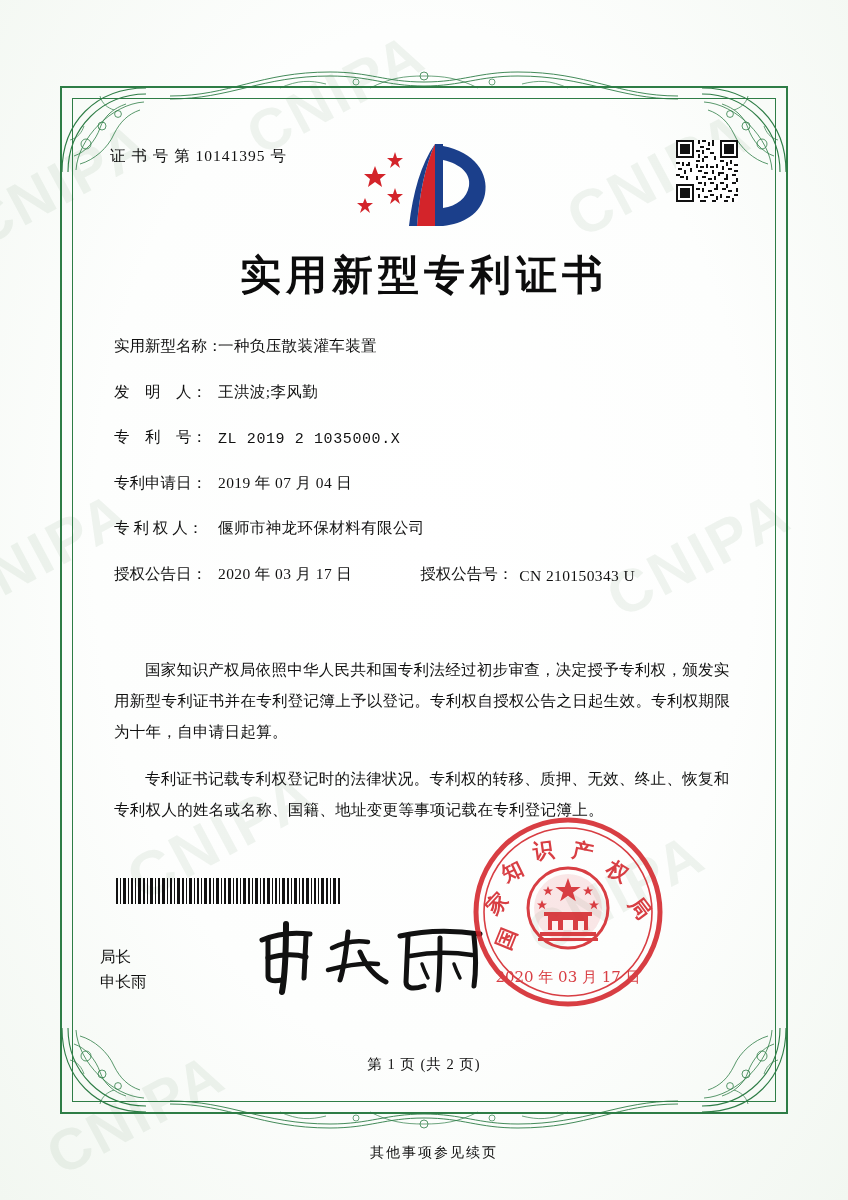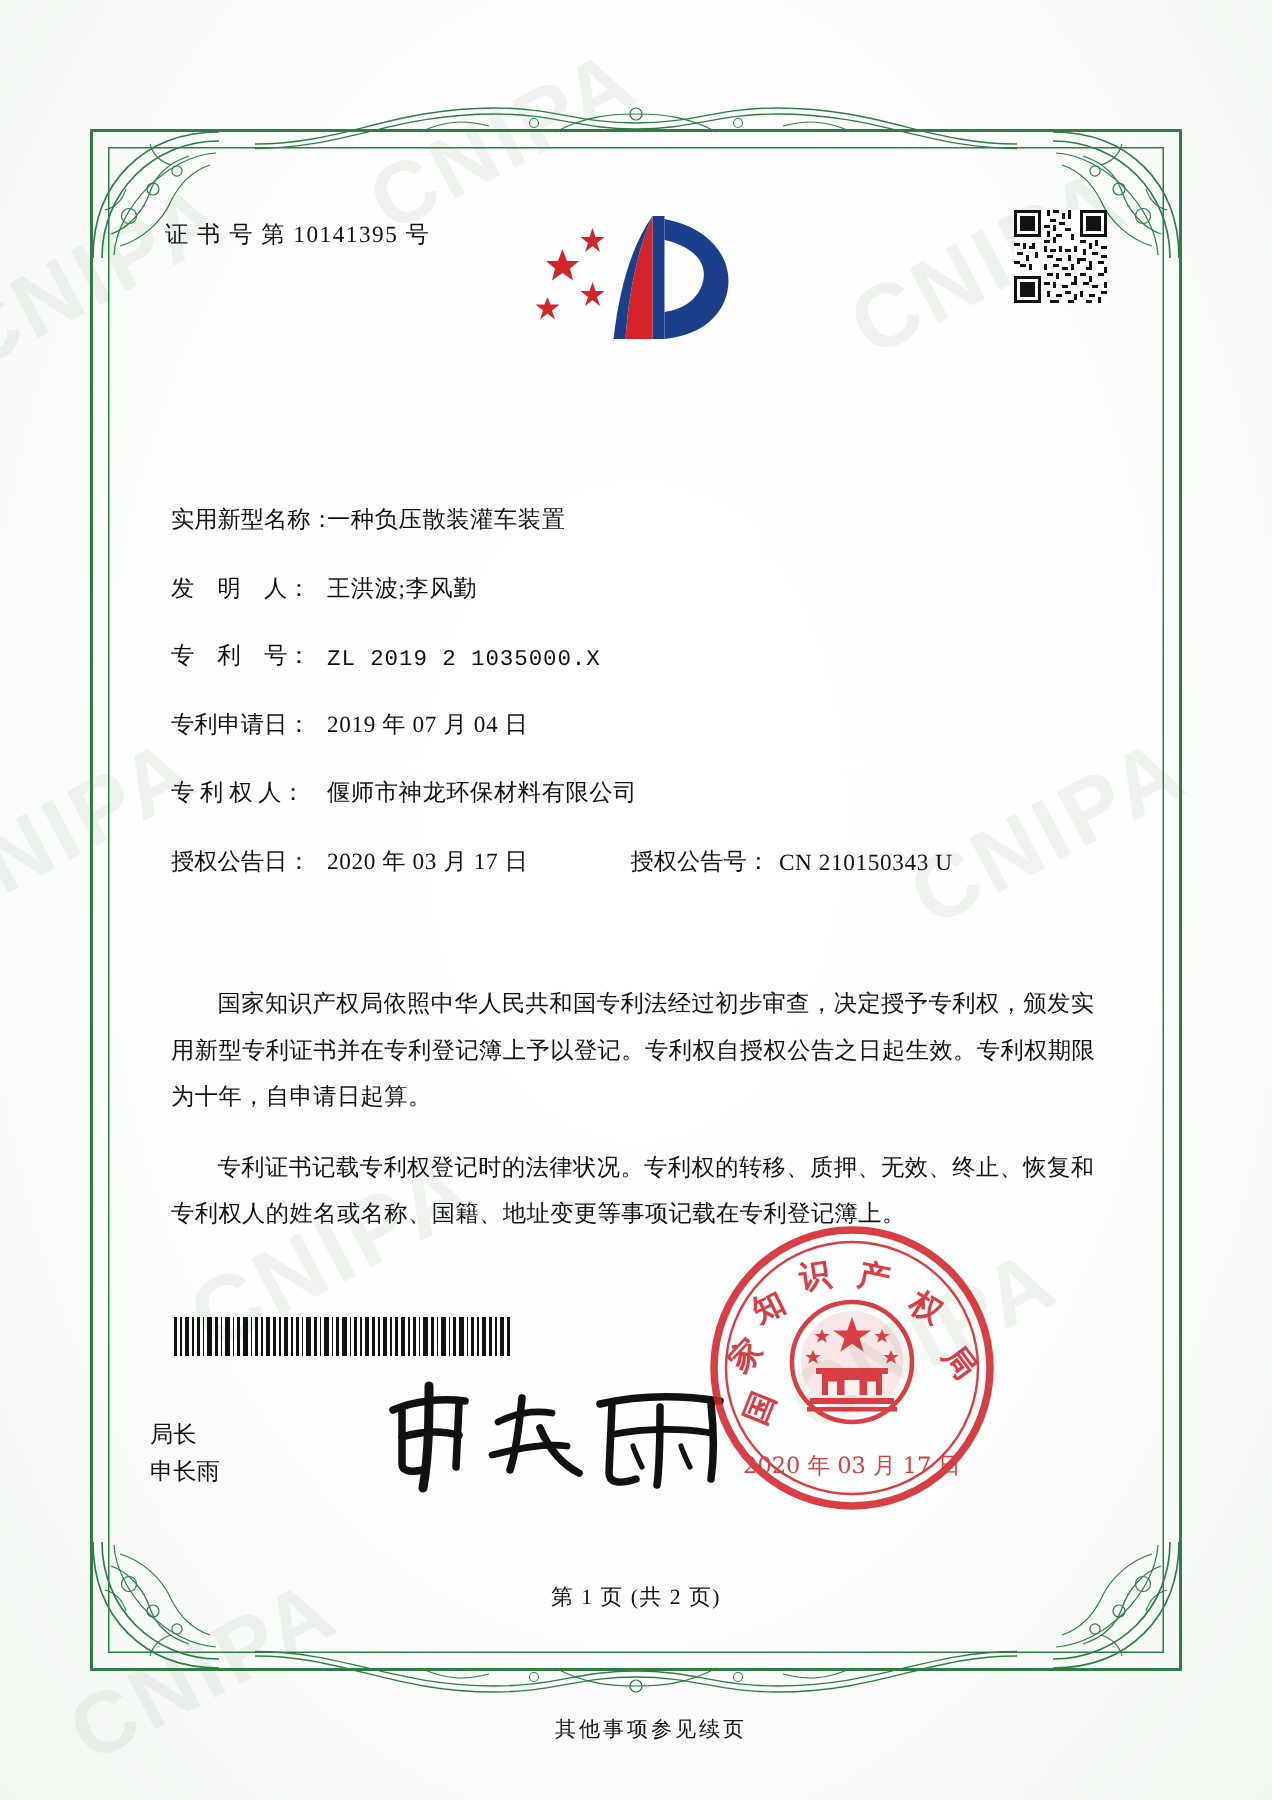--- a/index.html
+++ b/index.html
@@ -312,20 +312,21 @@
           <path d="M10 24h2v1h-2zM13 24h1v2h-1zM16 25h2v1h-2zM19 24h2v1h-2z"></path>
           <path d="M11 27h1v2h-1zM14 28h2v1h-2zM17 27h2v1h-2zM20 28h1v2h-1z"></path>
           <path d="M12 30h3v1h-3zM18 30h2v1h-2z"></path>
           <path d="M22 21h2v1h-2zM25 22h1v2h-1zM28 21h2v1h-2zM23 24h2v1h-2z"></path>
           <path d="M26 25h2v1h-2zM30 24h1v2h-1zM22 27h1v2h-1zM25 28h2v1h-2z"></path>
           <path d="M29 27h2v1h-2zM24 30h2v1h-2zM28 29h1v2h-1z"></path>
         </g>
       </svg>
     </div>
 
+    <div class="title">实用新型专利证书</div>
 
     <div class="fields">
 
       <div class="field">
         <span class="f-label">实用新型名称：</span>
         <span class="f-value">一种负压散装灌车装置</span>
       </div>
 
       <div class="field">
         <span class="f-label">发　明　人：</span>

